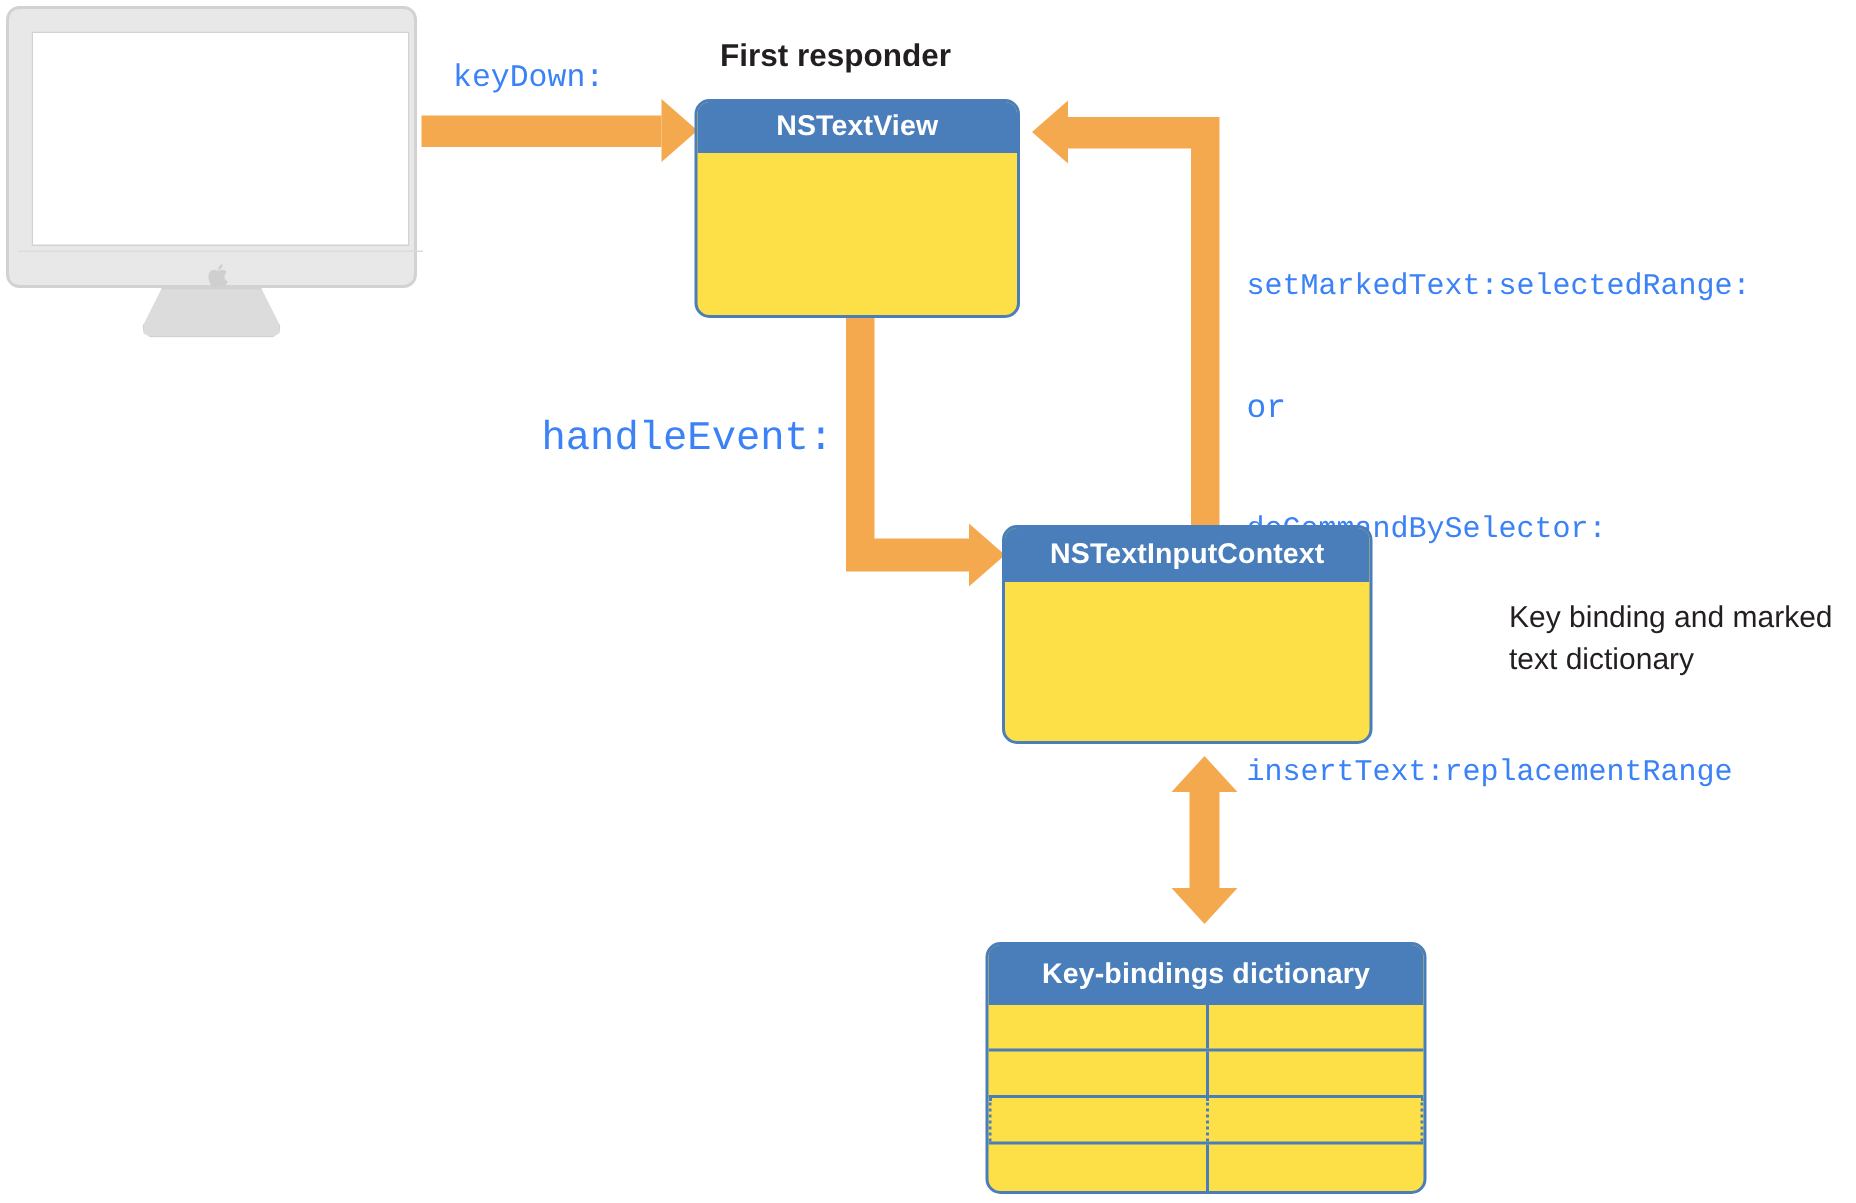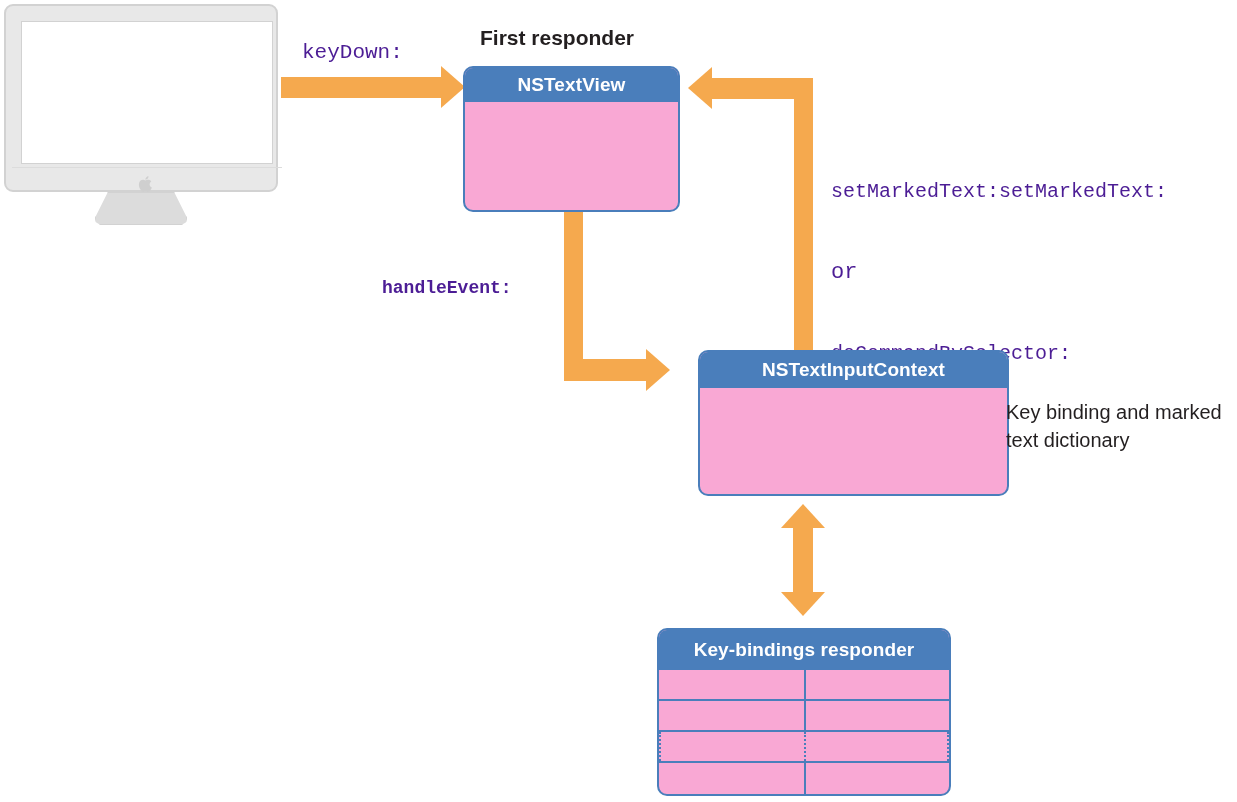--- a/index.html
+++ b/index.html
@@ -55,39 +55,39 @@
     left: 95px; top: 192px;
     width: 92px; height: 33px;
     background: #dcdcdc;
     border: 1px solid #d2d2d2;
     box-sizing: border-box;
     clip-path: polygon(14% 0%, 86% 0%, 100% 78%, 99% 92%, 94% 100%, 6% 100%, 1% 92%, 0% 78%);
   }
 
   
   .box {
-    background: #f9a8d4;
+    background: #fde047;
     border: 2px solid #4a7ebb;
     border-radius: 10px;
     box-sizing: border-box;
     overflow: hidden;
   }
   .box-header {
     background: #4a7ebb;
     color: #ffffff;
     font-weight: bold;
     text-align: center;
     font-family: "Liberation Sans", sans-serif;
     letter-spacing: 0.1px;
   }
 
   #box-textview { left: 463px; top: 66px; width: 217px; height: 146px; }
   #box-textview .box-header { height: 34px; line-height: 34px; font-size: 19px; }
 
-  #box-inputcontext { left: 668px; top: 350px; width: 311px; height: 146px; margin-left: 30px; }
+  #box-inputcontext { left: 668px; top: 350px; width: 247px; height: 146px; }
   #box-inputcontext .box-header { height: 36px; line-height: 36px; font-size: 19px; }
 
   
   #box-keybindings {
     left: 657px; top: 628px; width: 294px; height: 168px;
   }
   #box-keybindings .box-header { height: 40px; line-height: 40px; font-size: 19px; }
   .kb-grid {
     position: relative;
     width: 100%;
@@ -155,43 +155,42 @@
     border-color: transparent transparent #f5a94e transparent;
   }
   .arrow-down {
     border-width: 24px 22px 0 22px;
     border-color: #f5a94e transparent transparent transparent;
   }
 
   
   .label-mono {
     font-family: "Liberation Mono", "DejaVu Sans Mono", monospace;
-    color: #4c1d95;
+    color: #3b82f6;
     white-space: pre;
   }
   .label-sans {
     font-family: "Liberation Sans", sans-serif;
     color: #231f20;
   }
 
   #label-first-responder {
     left: 480px; top: 26px;
     font-size: 21px;
     font-weight: bold;
     white-space: nowrap;
     text-align: right;
   }
   #label-keydown {
     left: 302px; top: 41px;
     font-size: 21px;
   }
   #label-handleevent {
-    left: 382px; top: 278px;
-    font-size: 18px;
-    font-weight: bold;
+    left: 361px; top: 278px;
+    font-size: 27px;
   }
   #label-return-selectors {
     left: 831px; top: 124px;
     font-size: 20px;
     line-height: 27px;
   }
   #label-return-selectors .or-line {
     font-family: Liberation Mono, monospace;
     font-size: 22px;
   }
@@ -232,41 +231,42 @@
   <div class="abs label-mono" id="label-handleevent">handleEvent:</div>
   <div class="abs bar" style="left:564px; top:212px; width:19px; height:158px;"></div>
   <div class="abs bar" style="left:564px; top:359px; width:83px; height:22px;"></div>
   <div class="abs arrow-head arrow-right" style="left:646px; top:349px;"></div>
 
   <div class="abs bar" style="left:794px; top:78px; width:19px; height:280px;"></div>
   <div class="abs bar" style="left:712px; top:78px; width:92px; height:21px;"></div>
   <div class="abs arrow-head arrow-left" style="left:688px; top:67px;"></div>
 
   <div class="abs label-mono" id="label-return-selectors">
-    <div>setMarkedText:setMarkedText:</div>
+    <div>setMarkedText:selectedRange:</div>
     <div class="or-line">or</div>
     <div>doCommandBySelector:</div>
     <div class="or-line">or</div>
+    <div>insertText:replacementRange</div>
   </div>
 
   <div class="abs box" id="box-inputcontext">
     <div class="box-header">NSTextInputContext</div>
   </div>
 
   <div class="abs label-sans" id="label-keybinding-note">
     <div>Key binding and marked</div>
     <div>text dictionary</div>
   </div>
 
   <div class="abs arrow-head arrow-up" style="left:781px; top:504px;"></div>
   <div class="abs bar" style="left:793px; top:526px; width:20px; height:68px;"></div>
   <div class="abs arrow-head arrow-down" style="left:781px; top:592px;"></div>
 
   <div class="abs box" id="box-keybindings">
-    <div class="box-header">Key-bindings responder</div>
+    <div class="box-header">Key-bindings dictionary</div>
     <div class="kb-grid">
       <div class="kb-row">
         <div class="kb-div"></div>
       </div>
       <div class="kb-row">
         <div class="kb-div"></div>
       </div>
       <div class="kb-row kb-ellipsis">
         <div class="kb-mask left"></div>
         <div class="kb-mask right"></div>

